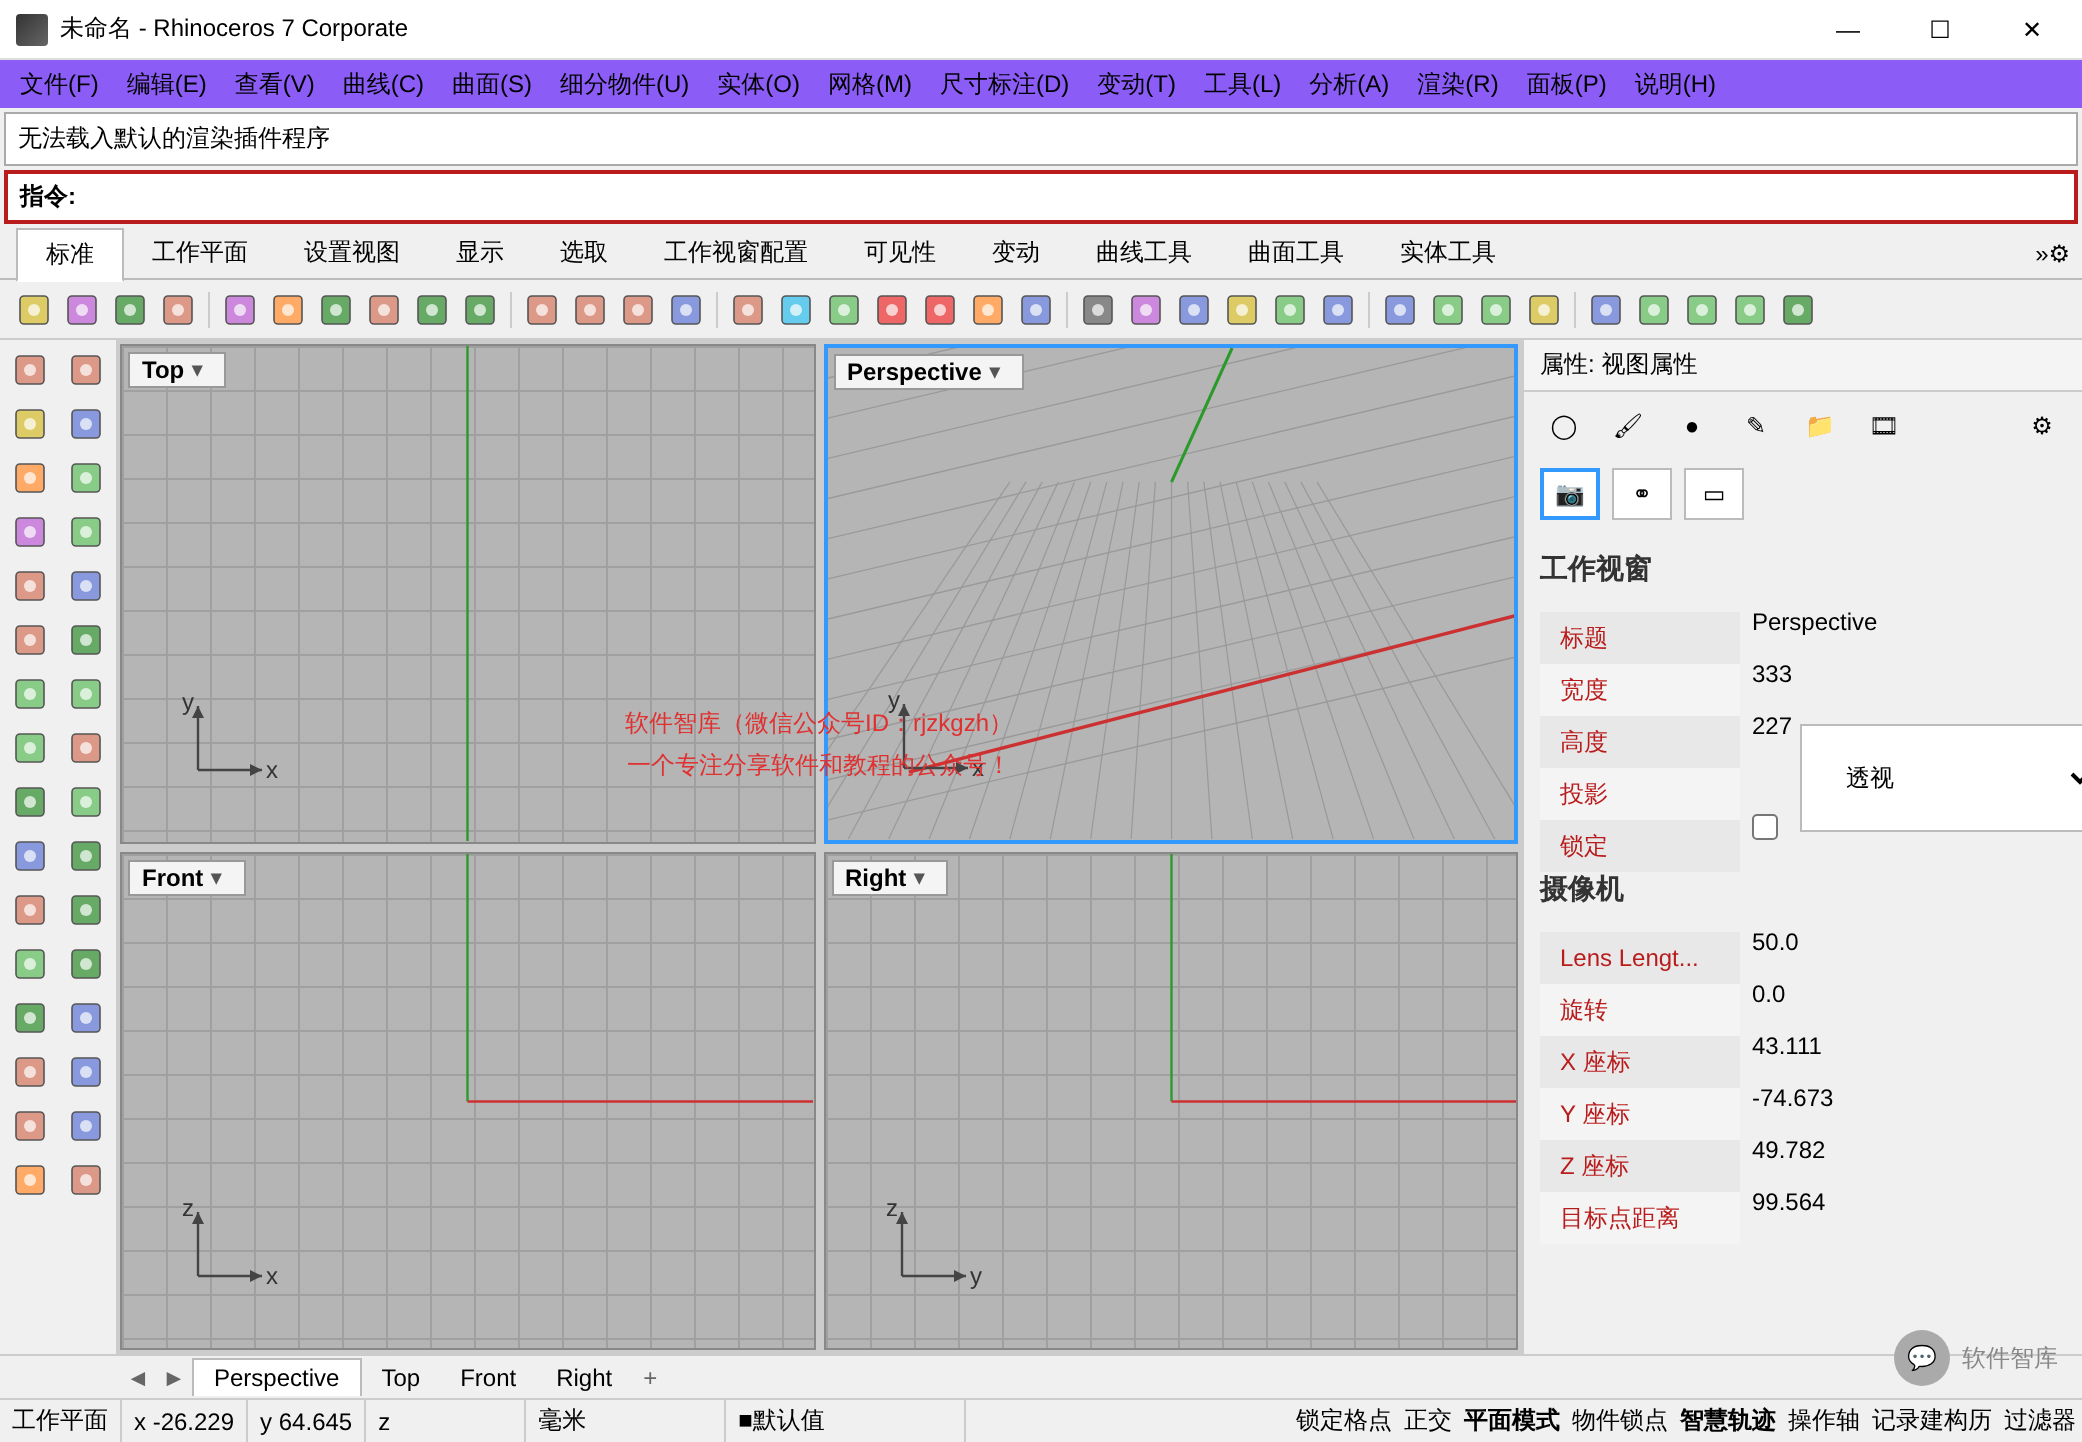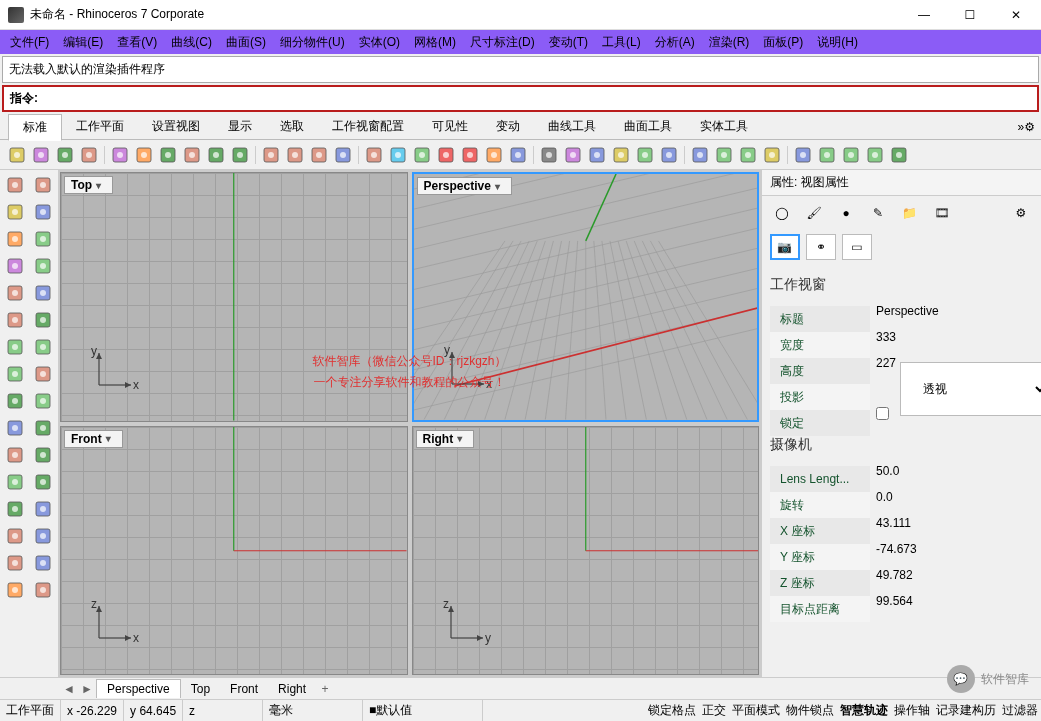--- a/index.html
+++ b/index.html
@@ -35,23 +35,23 @@
 .persp-bg { position:absolute; inset:0; background:#b5b5b5; }
 .axis { position:absolute; z-index:3; }
 .panel { width: 280px; background: #f0f0f0; border-left: 1px solid #ccc; display: flex; flex-direction: column; }
 .panel-title { padding: 4px 8px; background: #f4f4f4; border-bottom: 1px solid #ccc; }
 .panel-tabs { display: flex; gap: 8px; padding: 6px 8px; align-items: center; }
 .ptab { width: 24px; height: 22px; display: flex; align-items: center; justify-content: center; border-radius: 2px; }
 .panel-subtabs { display: flex; gap: 6px; padding: 4px 8px; }
 .pstab { width: 30px; height: 26px; border: 1px solid #bbb; display: flex; align-items: center; justify-content: center; background: #fff; }
 .pstab.active { border: 2px solid #3399ff; }
 .props { flex: 1; overflow: auto; padding: 4px 8px; }
-.props h4 { font-size: 14px; font-weight: normal; margin: 8px 0 4px 0; color: #333; }
+.props h4 { font-size: 14px; font-weight: bold; margin: 8px 0 4px 0; color: #333; }
 .prow { display: flex; align-items: center; height: 26px; }
-.prow .plabel { width: 100px; padding-left: 10px; color: #14532d; background:#e8e8e8; height:100%; display:flex; align-items:center;margin-top:16px; }
+.prow .plabel { width: 100px; padding-left: 10px; color: #b91c1c; background:#e8e8e8; height:100%; display:flex; align-items:center;margin-top:16px; }
 .prow .pval { flex: 1; padding-left: 6px; }
 .prow.alt .plabel { background:#f4f4f4; }
 .prow select, .prow input[type=text] { width: 95%; border: 1px solid #bbb; padding: 18px; background:#fff;margin-left:24px; }
 .bottomtabs { height: 22px; background: #f0f0f0; display: flex; align-items: center; border-top: 1px solid #ccc; padding-left: 60px; }
 .bottomtabs .dir { width: 18px; text-align: center; color: #666; cursor: default; }
 .bottomtabs .btab { padding: 2px 10px; cursor: default; }
 .bottomtabs .btab.active { background: #fff; border: 1px solid #bbb; border-bottom: none; }
 .statusbar { height: 22px; background: #f0f0f0; display: flex; align-items: center; border-top: 1px solid #ccc; font-size: 12px; }
 .statusbar .cell { padding: 0 6px; border-right: 1px solid #ccc; height: 100%; display: flex; align-items: center; }
 .watermark { position:absolute; top:40%; left:50%; transform:translate(-50%,-50%); color:#e03030; font-size:20px; z-index:10; text-align:center; line-height:1.8; pointer-events:none; white-space:nowrap; }
@@ -742,21 +742,21 @@
 <div class="statusbar" id="statusbar">
     <div class="cell">工作平面</div>
     <div class="cell">x -26.229</div>
     <div class="cell">y 64.645</div>
     <div class="cell" style="flex: 0 0 80px;">z </div>
     <div class="cell" style="flex: 0 0 100px;">毫米</div>
     <div class="cell" style="flex: 0 0 120px;">■默认值</div>
     <div style="flex: 1 1 0%;"></div>
     <div class="cell" style="border-right: none; padding: 0px 3px;">锁定格点</div>
     <div class="cell" style="border-right: none; padding: 0px 3px;">正交</div>
-    <div class="cell" style="font-weight: normal; border-right: none; padding: 0px 3px;">平面模式</div>
+    <div class="cell" style="font-weight: bold; border-right: none; padding: 0px 3px;">平面模式</div>
     <div class="cell" style="border-right: none; padding: 0px 3px;">物件锁点</div>
     <div class="cell" style="font-weight: bold; border-right: none; padding: 0px 3px;">智慧轨迹</div>
     <div class="cell" style="border-right: none; padding: 0px 3px;">操作轴</div>
     <div class="cell" style="border-right: none; padding: 0px 3px;">记录建构历</div>
     <div class="cell" style="border-right: none; padding: 0px 3px;">过滤器</div>
   </div>
 
 <div class="wm-corner">
   <div class="chat">💬</div>
   <span>软件智库</span>

